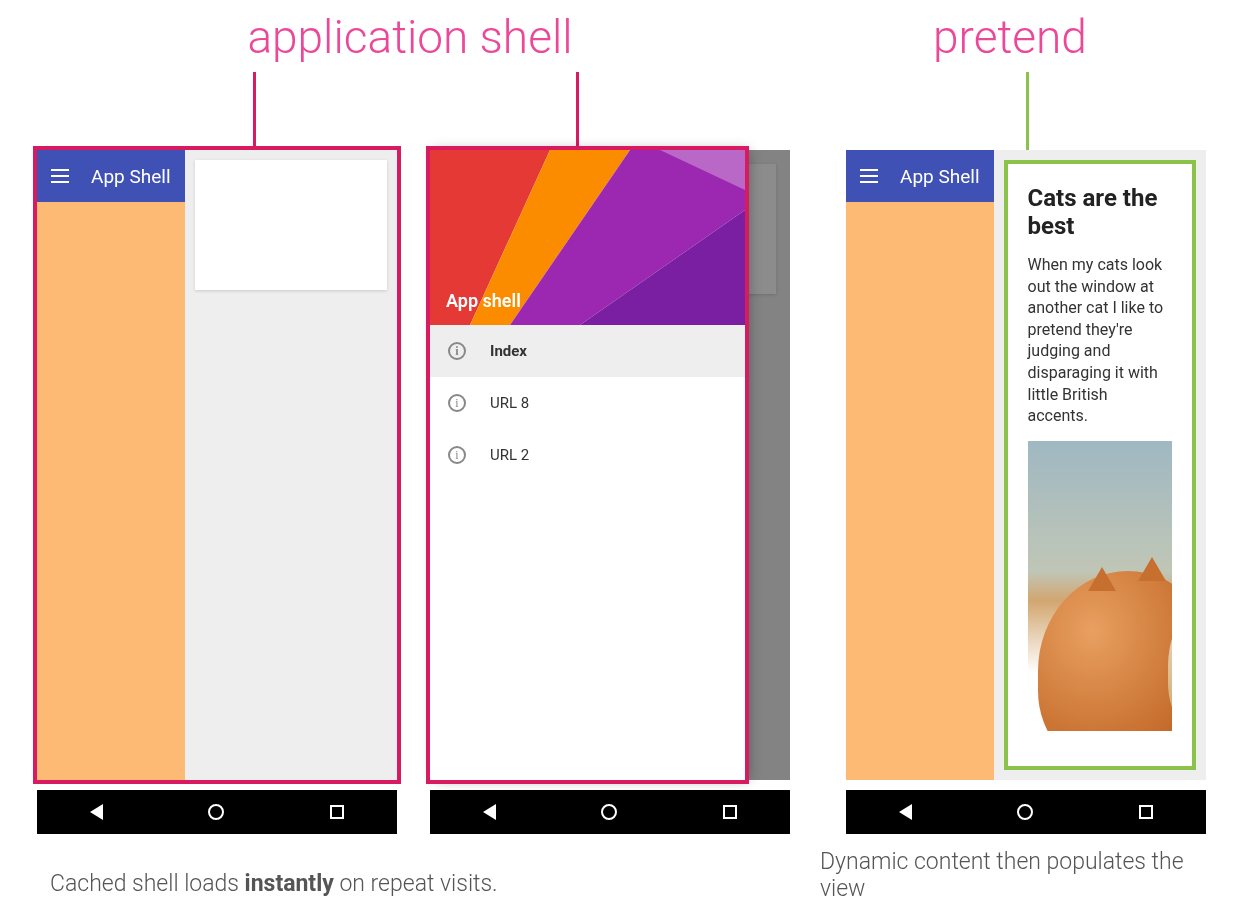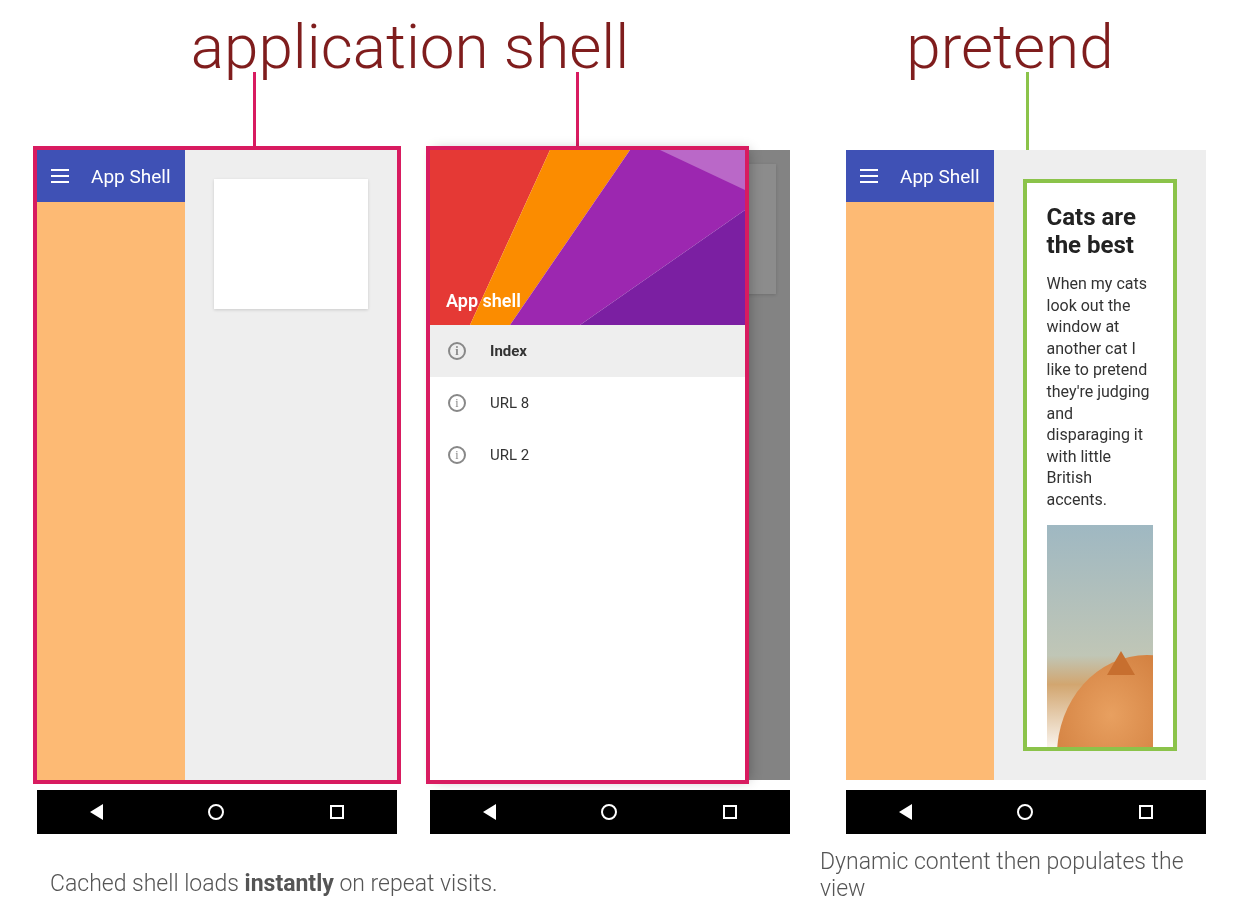--- a/index.html
+++ b/index.html
@@ -5,23 +5,23 @@
   * { box-sizing: border-box; margin: 0; padding: 0; }
   body {
     font-family: -apple-system, BlinkMacSystemFont, "Segoe UI", Roboto, Arial, sans-serif;
     background: #fff;
     width: 1249px;
     height: 923px;
     position: relative;
     color: #555;
   }
   .big-label {
-    font-size: 62px;
+    font-size: 46px;
     font-weight: 300;
-    color: #7f1d1d;
+    color: #ec4899;
     position: absolute;
     text-align: center;
   }
   .vline {
     position: absolute;
     width: 3px;
   }
   .phone {
     position: absolute;
     width: 360px;
@@ -52,21 +52,21 @@
   }
   .hamburger span {
     height: 2px;
     background: #fff;
     display: block;
   }
   .body-area {
     flex: 1;
     background: #eee;
     position: relative;
-    padding: 29px;
+    padding: 10px;
   }
   .empty-card {
     background: #fff;
     height: 130px;
     box-shadow: 0 1px 3px rgba(0,0,0,.15);
   }
   .navbar {
     height: 44px;
     background: #000;
     display: flex;

